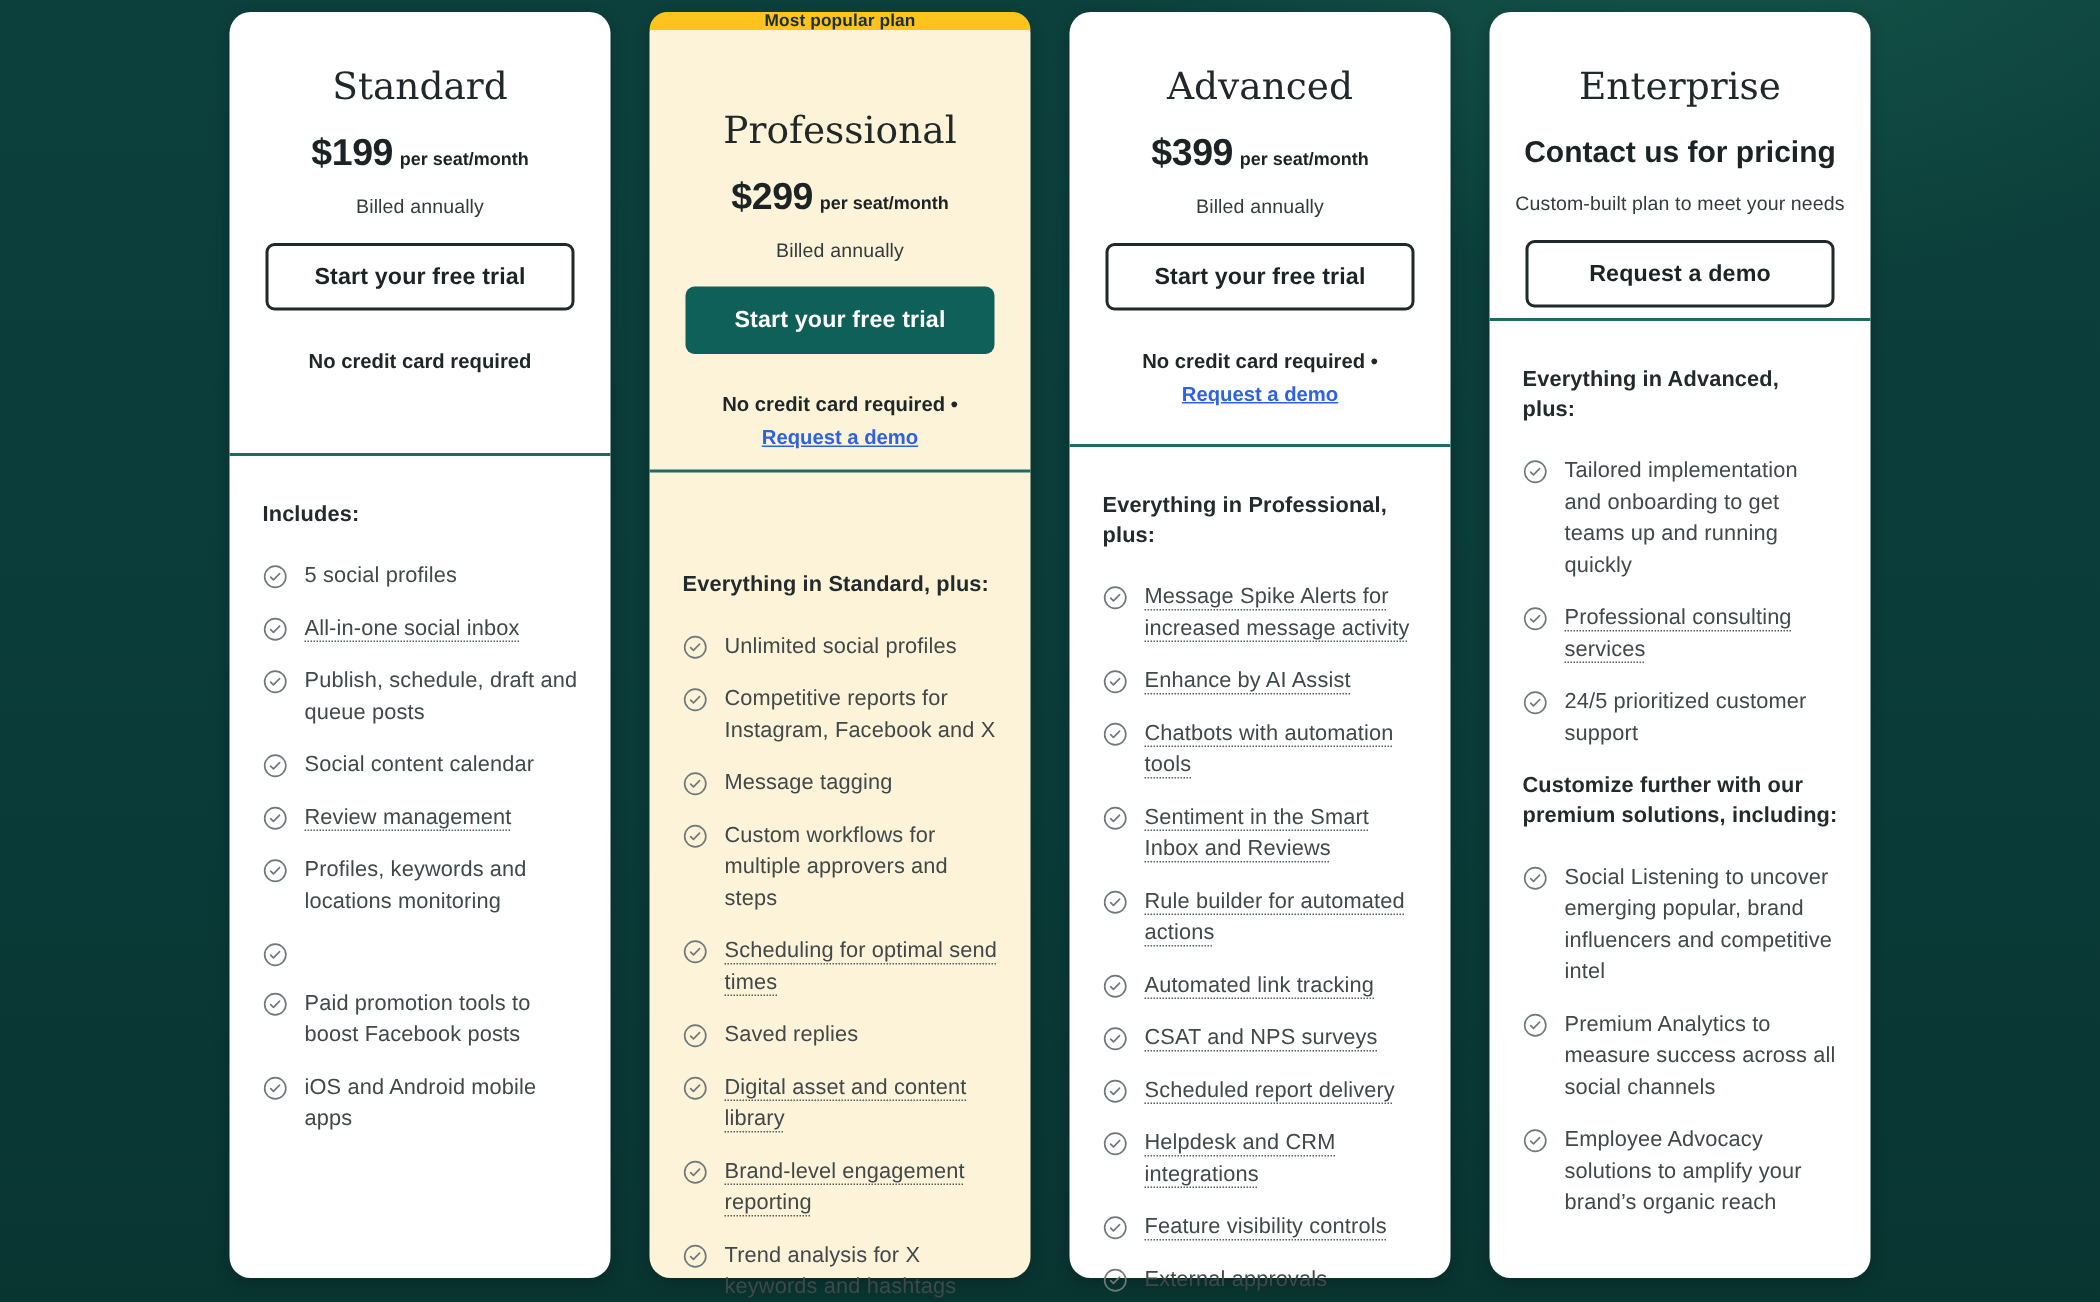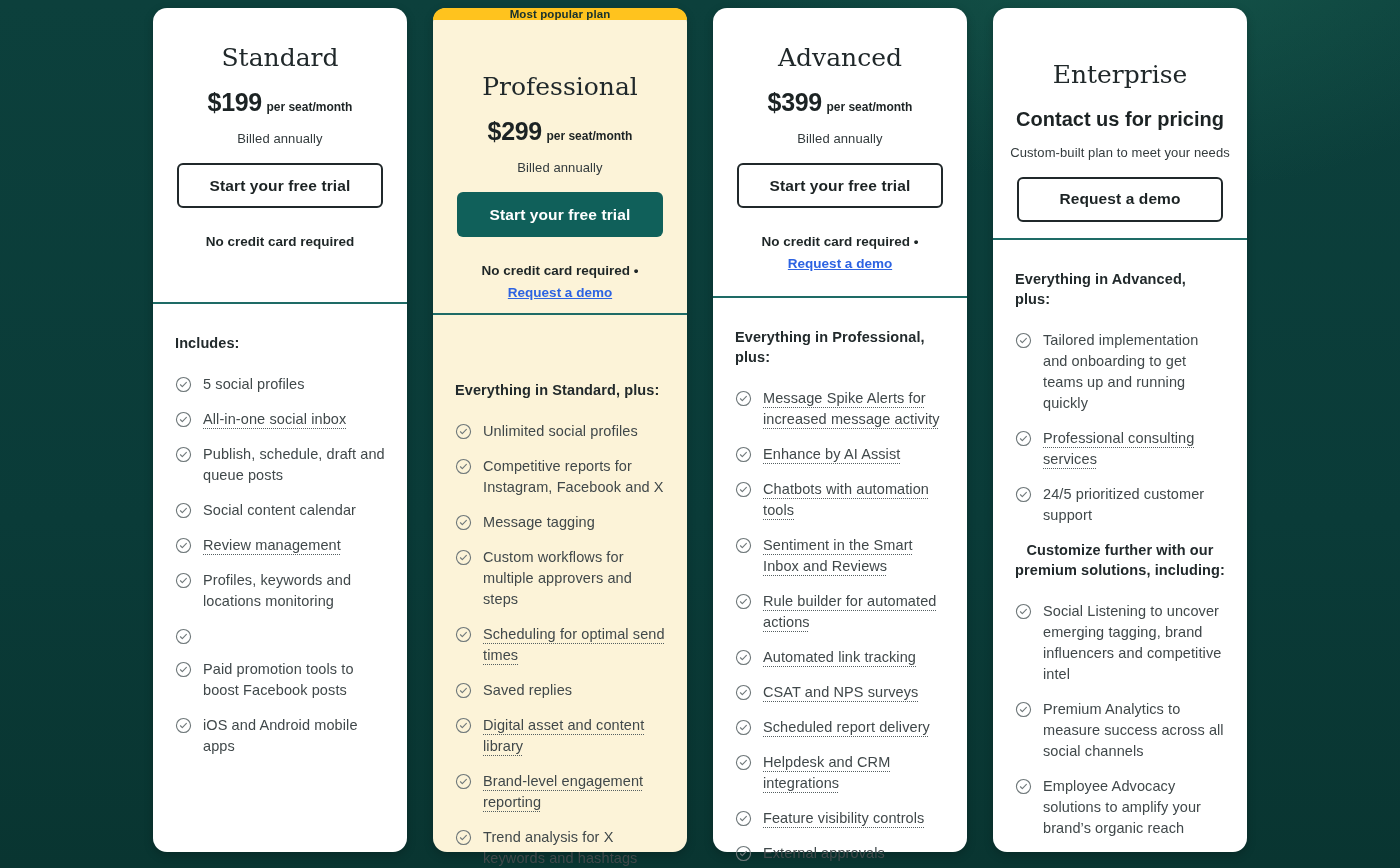--- a/index.html
+++ b/index.html
@@ -26,21 +26,21 @@
     display:flex;align-items:center;justify-content:center;
     font-size:11.5px;font-weight:bold;color:#16302e;letter-spacing:0.1px;
   }
   .card-top{
     box-sizing:border-box;display:flex;flex-direction:column;align-items:center;
     text-align:center;border-bottom:2px solid #1e6b66;flex-shrink:0;
   }
   .card--standard .card-top{height:296px;}
   .card--professional .card-top{height:259px;}
   .card--advanced .card-top{height:290px;}
-  .card--enterprise .card-top{height:232px;justify-content:center;}
+  .card--enterprise .card-top{height:206px;}
   .plan-title{
     font-family:"DejaVu Serif","Liberation Serif",serif;font-weight:normal;
     font-size:25px;line-height:31px;color:#20282a;margin:34px 0 0;
   }
   .card--professional .plan-title{margin-top:15px;}
   .price-row{margin-top:14px;line-height:30px;color:#1c2324;}
   .price{font-size:25px;font-weight:bold;letter-spacing:-0.3px;}
   .price-suffix{font-size:12px;font-weight:bold;}
   .price-label{font-size:20px;font-weight:bold;}
   .billing{margin-top:9px;font-size:13px;color:#333b3d;letter-spacing:0.1px;}
@@ -54,21 +54,21 @@
   .note{margin-top:26px;font-size:13.5px;font-weight:bold;color:#1e2627;}
   .demo-link{
     margin-top:7px;font-size:13.5px;font-weight:bold;color:#2d63e2;
     text-decoration:underline;cursor:pointer;
   }
   .features{padding:29px 22px 24px;text-align:left;}
   .features-header{
     font-size:14.5px;font-weight:bold;color:#222a2c;line-height:20px;
     margin:0 0 21px;letter-spacing:0.1px;
   }
-  .features-header--second{text-align:center;}
+  .features-header--second{}
   ul.feature-list{list-style:none;margin:0;padding:0;}
   .feature-item{
     display:flex;gap:11px;margin-bottom:14px;
     font-size:14.5px;line-height:21px;color:#40484a;letter-spacing:0.1px;
   }
   .feature-item .check{flex-shrink:0;margin-top:2px;display:inline-flex;}
   .feature-text.dotted{
     text-decoration:underline;text-decoration-style:dotted;
     text-decoration-color:#555f61;text-decoration-thickness:1px;
     text-underline-offset:4px;cursor:help;
@@ -465,21 +465,21 @@
         </ul>
       <h3 class="features-header features-header--second">Customize further with our premium solutions, including:</h3>
       <ul class="feature-list">
           <li class="feature-item">
             <span class="check">
               <svg viewBox="0 0 20 20" width="17" height="17" aria-hidden="true">
                 <circle cx="10" cy="10" r="8.3" fill="none" stroke="#6f787a" stroke-width="1.3"></circle>
                 <path d="M6.4 10.3l2.2 2.2 4.8-4.9" fill="none" stroke="#6f787a" stroke-width="1.3" stroke-linecap="round" stroke-linejoin="round"></path>
               </svg>
             </span>
-            <span class="feature-text">Social Listening to uncover emerging tagging, brand influencers and competitive intel</span>
+            <span class="feature-text">Social Listening to uncover emerging popular, brand influencers and competitive intel</span>
           </li>
           <li class="feature-item">
             <span class="check">
               <svg viewBox="0 0 20 20" width="17" height="17" aria-hidden="true">
                 <circle cx="10" cy="10" r="8.3" fill="none" stroke="#6f787a" stroke-width="1.3"></circle>
                 <path d="M6.4 10.3l2.2 2.2 4.8-4.9" fill="none" stroke="#6f787a" stroke-width="1.3" stroke-linecap="round" stroke-linejoin="round"></path>
               </svg>
             </span>
             <span class="feature-text">Premium Analytics to measure success across all social channels</span>
           </li>

